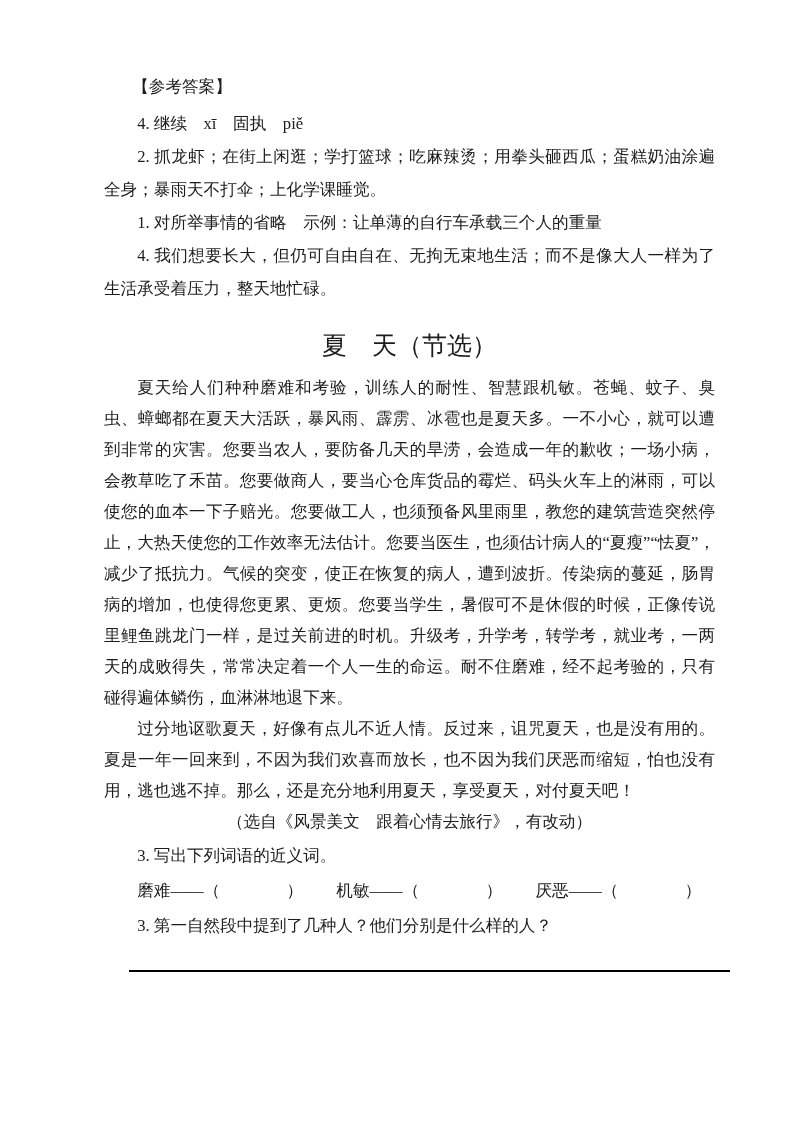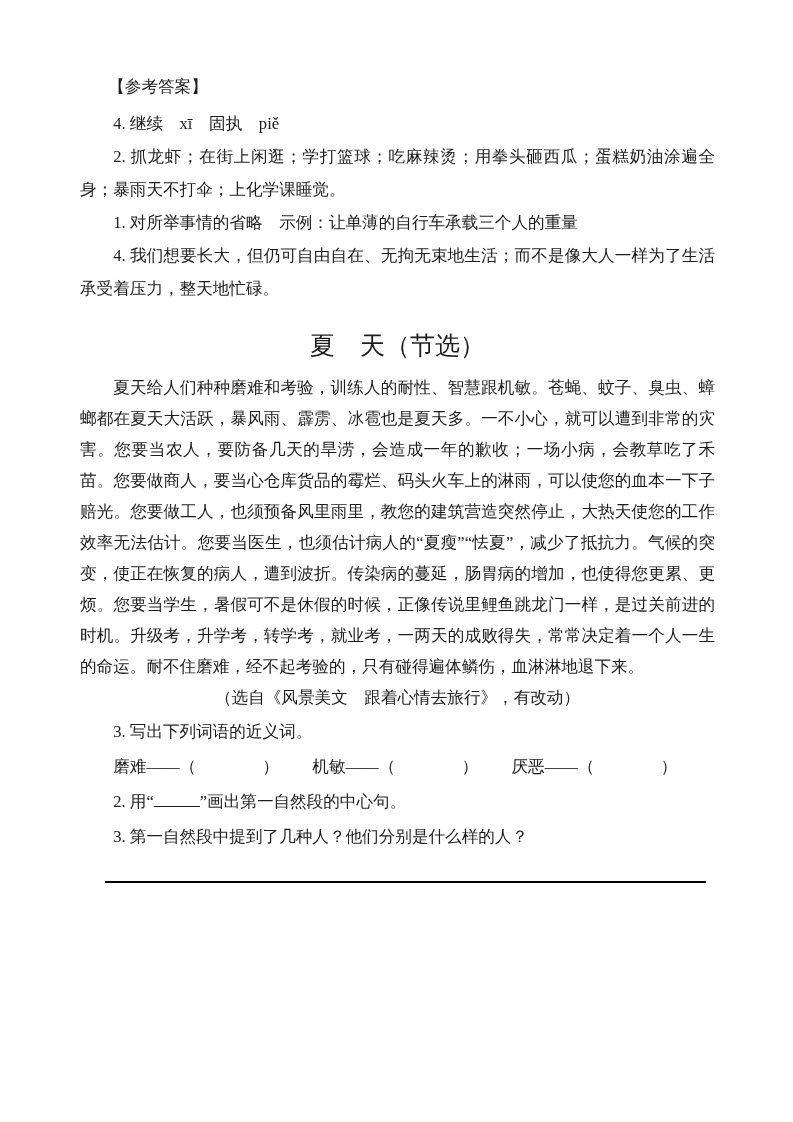--- a/index.html
+++ b/index.html
@@ -1,21 +1,21 @@
 <!DOCTYPE html>
 <html><head>
 <meta charset="utf-8">
 <style>
   html,body{margin:0;padding:0;background:#ffffff;}
   .page{
     position:relative;
     width:793px;
     height:1122px;
     box-sizing:border-box;
-    padding:70px 78px 0 80px;
+    padding:70px 78px 0 104px;
     background:#ffffff;
     color:#1c1c1c;
     font-family:"Liberation Serif","DejaVu Serif",serif;
     font-size:16.6px;
     overflow:hidden;
   }
   .ans-heading{
     line-height:34px;
     text-indent:1.7em;
     margin-bottom:3px;
@@ -75,25 +75,23 @@
   <div class="ans-heading">【参考答案】</div>
 
   <div class="ans-item">4. 继续　xī　固执　piě</div>
   <div class="ans-item">2. 抓龙虾；在街上闲逛；学打篮球；吃麻辣烫；用拳头砸西瓜；蛋糕奶油涂遍全身；暴雨天不打伞；上化学课睡觉。</div>
   <div class="ans-item">1. 对所举事情的省略　示例：让单薄的自行车承载三个人的重量</div>
   <div class="ans-item">4. 我们想要长大，但仍可自由自在、无拘无束地生活；而不是像大人一样为了生活承受着压力，整天地忙碌。</div>
 
   <div class="essay-title">夏　天（节选）</div>
 
   <div class="para para-first">夏天给人们种种磨难和考验，训练人的耐性、智慧跟机敏。苍蝇、蚊子、臭虫、蟑螂都在夏天大活跃，暴风雨、霹雳、冰雹也是夏天多。一不小心，就可以遭到非常的灾害。您要当农人，要防备几天的旱涝，会造成一年的歉收；一场小病，会教草吃了禾苗。您要做商人，要当心仓库货品的霉烂、码头火车上的淋雨，可以使您的血本一下子赔光。您要做工人，也须预备风里雨里，教您的建筑营造突然停止，大热天使您的工作效率无法估计。您要当医生，也须估计病人的“夏瘦”“怯夏”，减少了抵抗力。气候的突变，使正在恢复的病人，遭到波折。传染病的蔓延，肠胃病的增加，也使得您更累、更烦。您要当学生，暑假可不是休假的时候，正像传说里鲤鱼跳龙门一样，是过关前进的时机。升级考，升学考，转学考，就业考，一两天的成败得失，常常决定着一个人一生的命运。耐不住磨难，经不起考验的，只有碰得遍体鳞伤，血淋淋地退下来。</div>
+  <div class="para">过分地讴歌夏天，好像有点儿不近人情。反过来，诅咒夏天，也是没有用的。夏是一年一回来到，不因为我们欢喜而放长，也不因为我们厌恶而缩短，怕也没有用，逃也逃不掉。那么，还是充分地利用夏天，享受夏天，对付夏天吧！</div>
 
   <div class="citation">（选自《风景美文　跟着心情去旅行》，有改动）</div>
 
   <div class="question">3. 写出下列词语的近义词。</div>
   <div class="question">磨难——（　　　　）　　机敏——（　　　　）　　厌恶——（　　　　）</div>
-  <div class="question">
-    <span>2. 用“</span><span class="blank"></span><span>”画出第一自然段的中心句。</span>
-  </div>
   <div class="question">3. 第一自然段中提到了几种人？他们分别是什么样的人？</div>
 
   <hr class="footer-rule">
 
 </div>
 
 </body></html>

